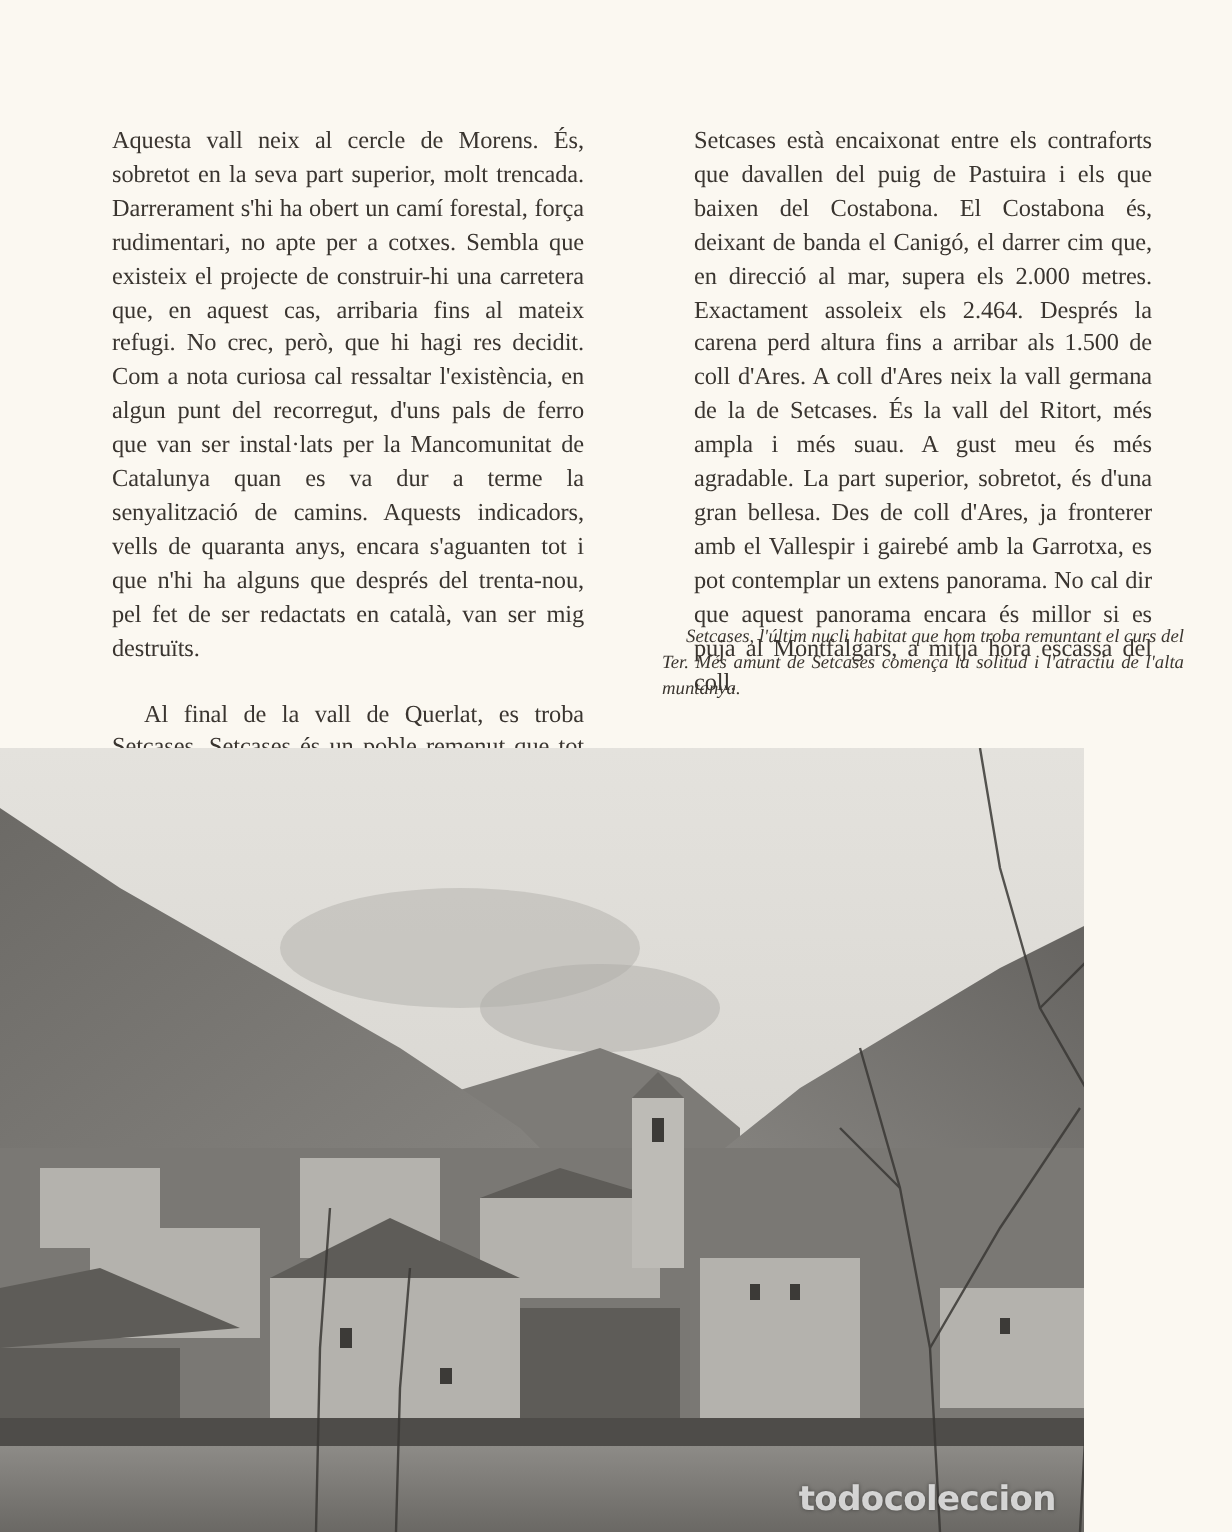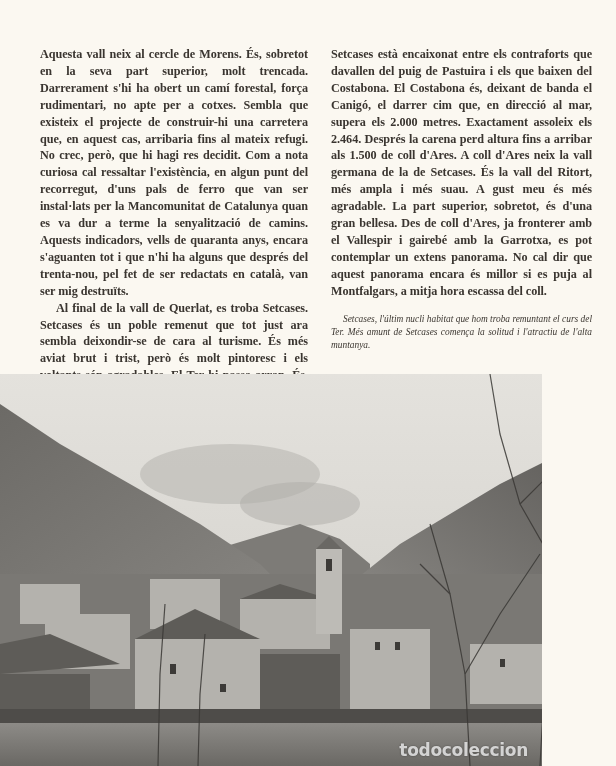--- a/index.html
+++ b/index.html
@@ -8,21 +8,21 @@
     background:#fbf8f1;
     font-family:"Liberation Serif","DejaVu Serif",serif;
     color:#3a3530;
   }
   .col {
     position:absolute; top:46px;
     font-size:12.2px; line-height:16.9px;
     text-align:justify; hyphens:manual;
     letter-spacing:-0.05px;
   }
-  .col p { margin:0;font-weight:bold; }
+  .col p { margin:16px; }
   .col p + p { text-indent:16px; }
   #col-left { left:40px; width:268px; }
   #col-right { left:331px; width:261px; }
   #col-left p.first, #col-right p.first { text-indent:0; }
   .caption {
     position:absolute; left:331px; top:313px; width:261px;
     font-size:9.4px; line-height:13.2px; font-style:italic;
     text-align:justify; color:#3b3630; text-indent:12px;
   }
   .photo {

